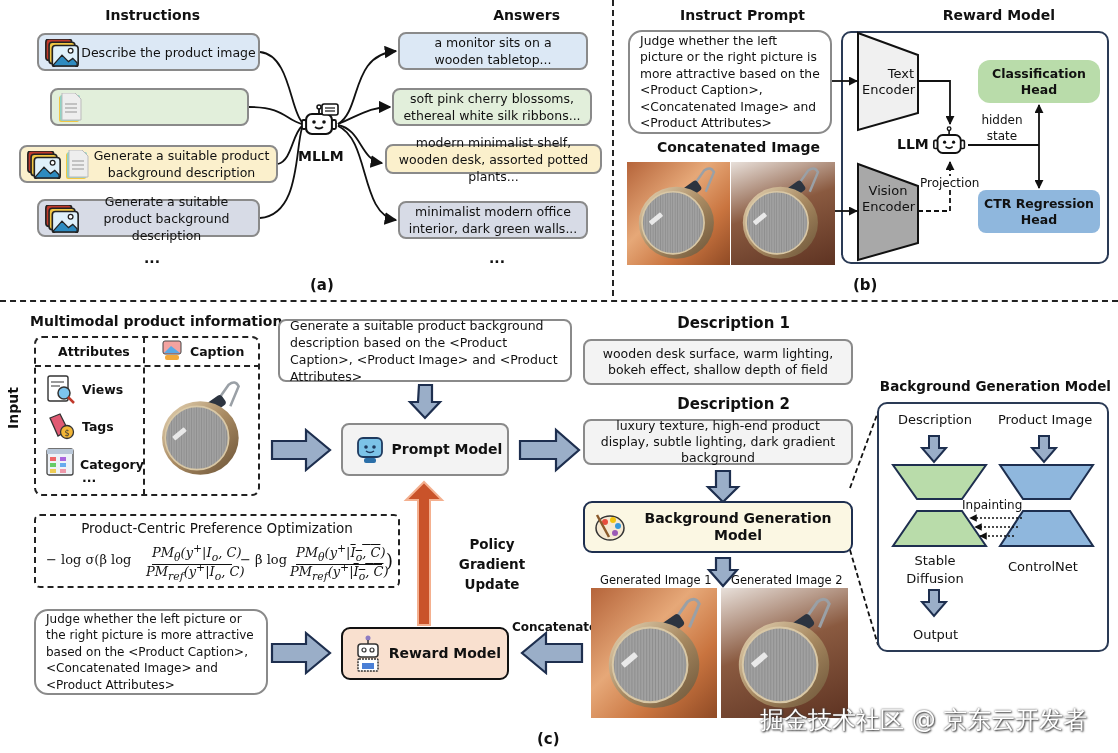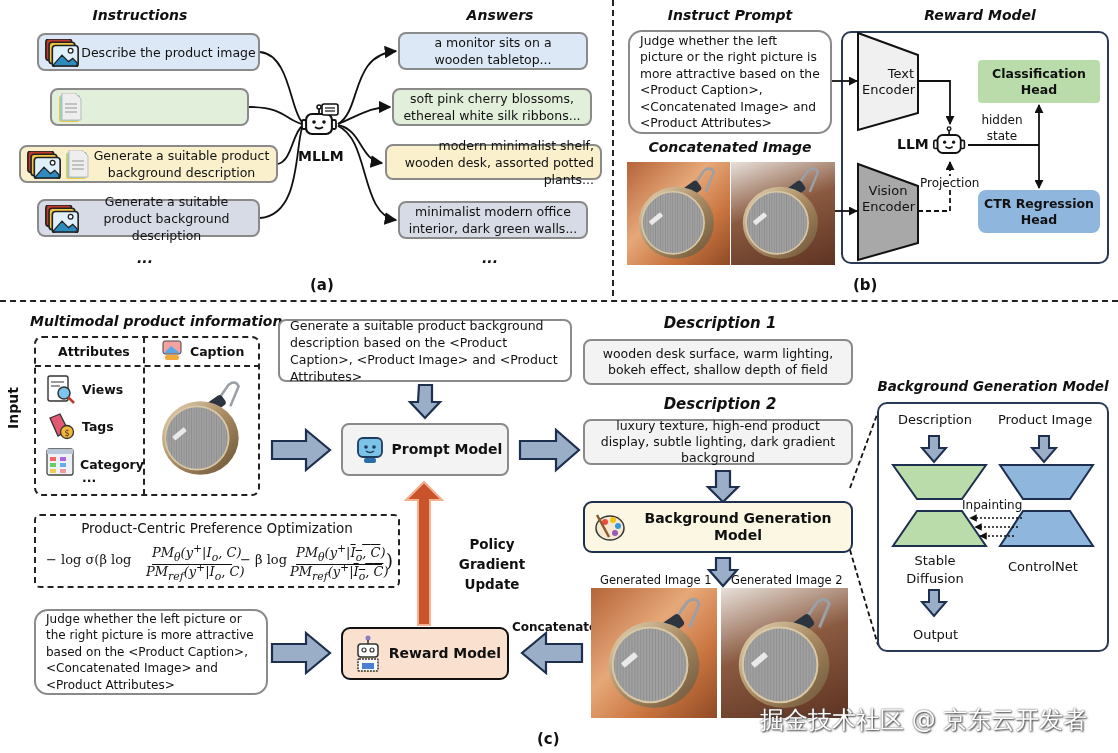--- a/index.html
+++ b/index.html
@@ -1,19 +1,19 @@
 <!DOCTYPE html>
 <html><head>
 <meta charset="utf-8">
 <style>
   * { box-sizing: border-box; margin: 0; padding: 0; }
   html, body { width: 1118px; height: 753px; background: #ffffff; overflow: hidden; }
   body { position: relative; font-family: "DejaVu Sans", sans-serif; color: #111; }
   .abs { position: absolute; }
-  .title { font-weight: bold; font-size: 14px; text-align: center; white-space: nowrap; font-style: italic; }
+  .title { font-weight: bold; font-size: 14px; text-align: right; white-space: nowrap; }
   .box { position: absolute; border: 2.5px solid #8a8a8a; border-radius: 8px; font-size: 12.5px; line-height: 17px; text-align: center; display: flex; align-items: center; justify-content: center; }
   .blue-bg { background: #dce8f5; }
   .green-bg { background: #e2efdb; }
   .yellow-bg { background: #fbf0cc; }
   .slate-bg { background: #d7dbe6; }
   .gray-bg { background: #f3f3f3; }
   .white-bg { background: #ffffff; }
   .tiny { font-size: 12px; }
   .lbl { font-size: 13px; font-weight: bold; }
   .panel-label { font-size: 15px; font-weight: bold; }
@@ -133,21 +133,21 @@
   <line x1="25" y1="7" x2="35" y2="7" stroke="#111" stroke-width="1.2"></line>
 </svg>
 <div class="abs lbl" style="left:298px; top:148px; font-size:14px;">MLLM</div>
 
 <div class="box blue-bg" style="left:398px; top:32px; width:190px; height:38px; padding:0 8px;">
   <span>a monitor sits on a wooden tabletop...</span>
 </div>
 <div class="box green-bg" style="left:392px; top:88px; width:200px; height:38px; padding:0 6px;">
   <span>soft pink cherry blossoms, ethereal white silk ribbons...</span>
 </div>
-<div class="box yellow-bg" style="left:385px; top:144px; width:217px; height:36px; padding:0 6px;text-align:right;">
+<div class="box yellow-bg" style="left:385px; top:144px; width:217px; height:30px; padding:0 6px;">
   <span>modern minimalist shelf, wooden desk, assorted potted plants...</span>
 </div>
 <div class="box slate-bg" style="left:398px; top:201px; width:190px; height:38px; padding:0 8px;">
   <span>minimalist modern office interior, dark green walls...</span>
 </div>
 <div class="abs title" style="left:475px; top:250px; width:30px;">...</div>
 <div class="abs panel-label" style="left:310px; top:276px;">(a)</div>
 
 <div class="abs title" style="left:655px; top:7px; width:150px;">Instruct Prompt</div>
 <div class="box white-bg leftalign" style="left:628px; top:30px; width:204px; height:104px; border-radius:14px; text-align:left; padding:4px 10px; font-size:12.3px; line-height:16.5px;">
@@ -185,21 +185,21 @@
   <line x1="1039" y1="145" x2="1039" y2="188" stroke="#111" stroke-width="1.8" marker-end="url(#ahs)"></line>
 </svg>
 <div class="abs lbl" style="left:862px; top:66px; width:52px; text-align:right; font-weight:normal; line-height:16px;">Text Encoder</div>
 <div class="abs lbl" style="left:862px; top:183px; width:52px; text-align:center; font-weight:normal; line-height:16px;">Vision Encoder</div>
 <svg style="left:932px; top:126px;" width="36" height="36">
     <use href="#robot"></use>
   </svg>
 <div class="abs lbl" style="left:897px; top:136px; font-size:14px;">LLM</div>
 <div class="abs tiny" style="left:920px; top:176px; background:#fff;">Projection</div>
 <div class="abs tiny" style="left:980px; top:112px; width:44px; line-height:16px; text-align:center;">hidden state</div>
-<div class="box" style="left:978px; top:60px; width:122px; height:43px; border:none; border-radius:4px; background:#b9dcaa; font-weight:bold; font-size:12.5px; line-height:16px;">
+<div class="box" style="left:978px; top:60px; width:122px; height:43px; border:none; border-radius:12px; background:#b9dcaa; font-weight:bold; font-size:12.5px; line-height:16px;">
   <span>Classification Head</span>
 </div>
 <div class="box" style="left:978px; top:190px; width:122px; height:43px; border:none; border-radius:8px; background:#8fb7dd; font-weight:bold; font-size:12.5px; line-height:16px;">
   <span>CTR Regression Head</span>
 </div>
 <div class="abs panel-label" style="left:853px; top:276px;">(b)</div>
 
 <div class="abs lbl" style="left:-8px; top:400px; transform:rotate(-90deg); font-size:14px;">Input</div>
 <div class="abs title" style="left:30px; top:313px; font-size:14px;">Multimodal product information</div>
 <div class="abs" style="left:34px; top:336px; width:226px; height:160px; border:2px dashed #222; border-radius:8px;"></div>

